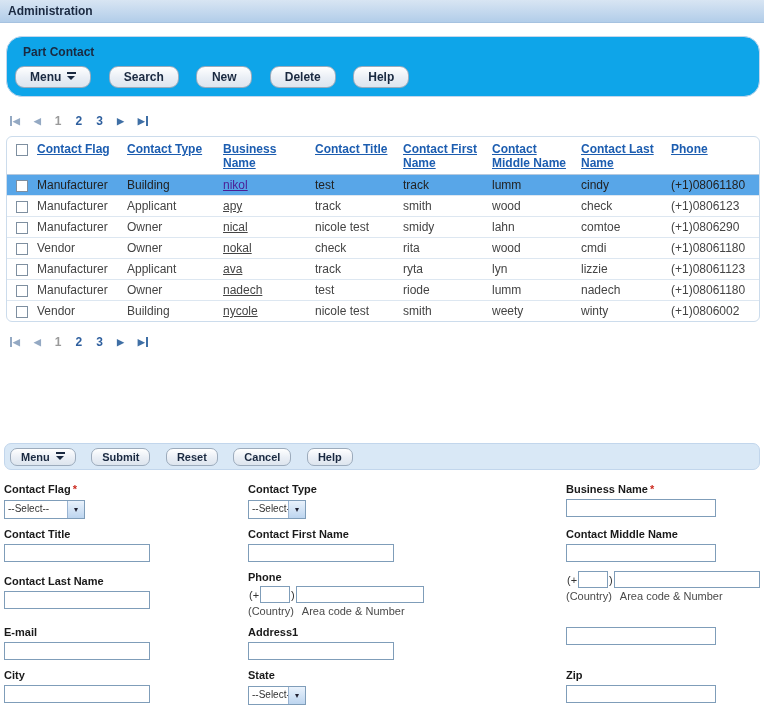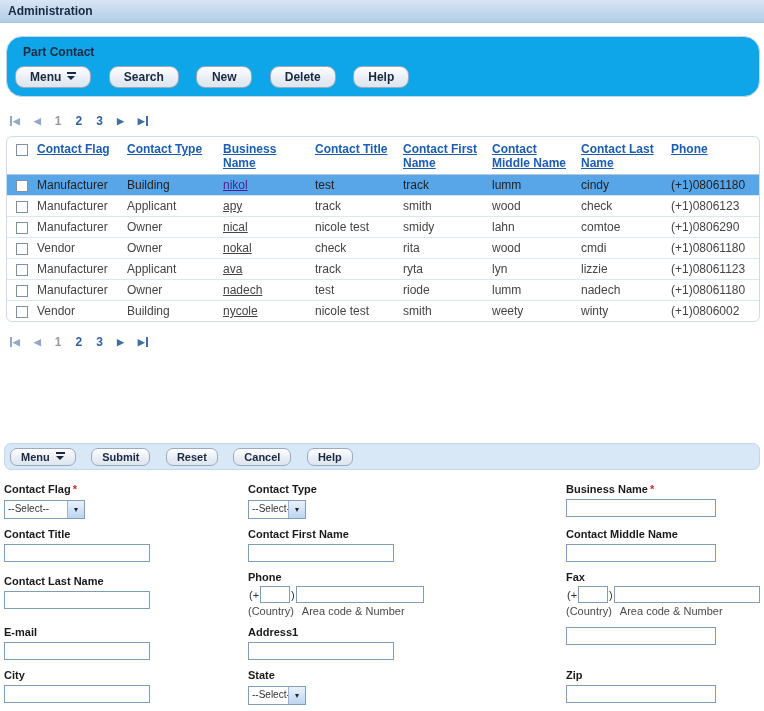--- a/index.html
+++ b/index.html
@@ -277,21 +277,20 @@
       <span class="flabel">Phone</span>
       <span class="composite">
         <span class="paren">(+</span>
           <input class="tin tin-tiny" style="">
           <span class="paren">)</span>
           <input class="tin tin-phone" style="">
       </span>
       <div class="caption"><span>(Country)</span><span class="cap2">Area code &amp; Number</span></div>
     </div>
     <div class="fcell">
-      <span class="flabel">Fax</span>
       <span class="composite">
         <span class="paren">(+</span>
           <input class="tin tin-tiny" style="">
           <span class="paren">)</span>
           <input class="tin tin-fax" style="">
       </span>
       <div class="caption"><span>(Country)</span><span class="cap2">Area code &amp; Number</span></div>
     </div>
 
     <div class="fcell">

